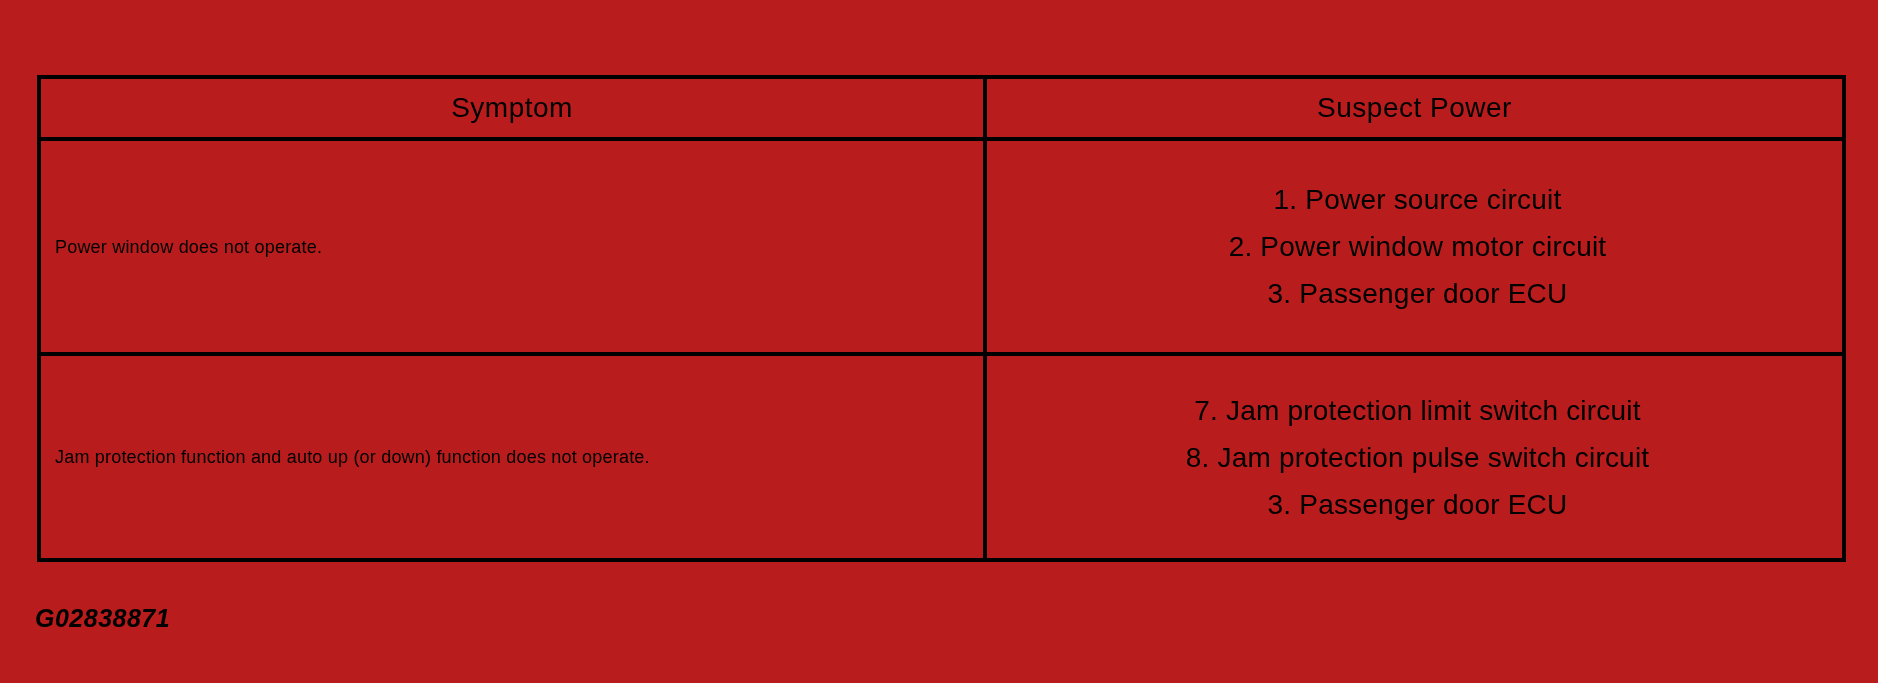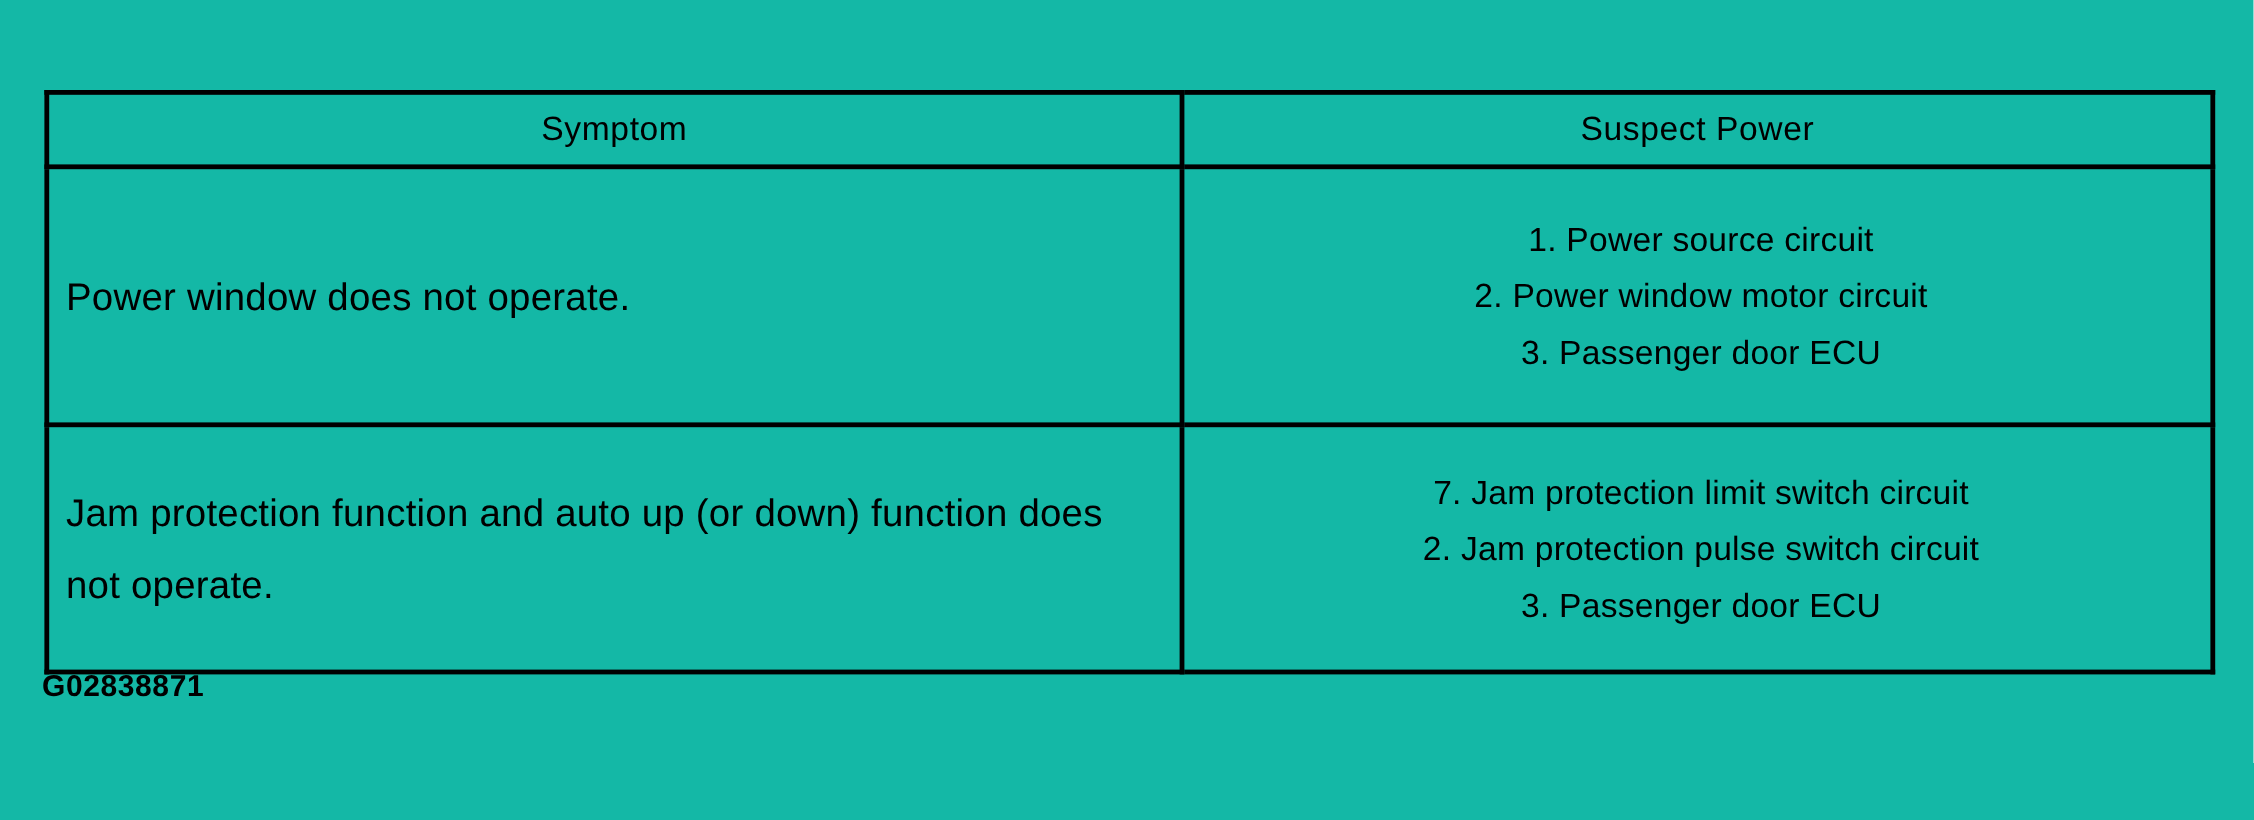--- a/index.html
+++ b/index.html
@@ -6,21 +6,21 @@
     margin: 0;
     padding: 0;
     background: #ffffff;
     font-family: "Liberation Sans", sans-serif;
     color: #000000;
   }
   .page {
     position: relative;
     width: 1878px;
     height: 683px;
-    background: #14b8a6;
+    background: #b91c1c;
     overflow: hidden;
   }
   table.diag-table {
     position: absolute;
     left: 37px;
     top: 75px;
     width: 1805px;
     height: 487px;
     border-collapse: collapse;
     table-layout: fixed;
@@ -40,21 +40,21 @@
   tr.row-3 { height: 151px; }
 
   .diag-table th {
     font-weight: normal;
     font-size: 28px;
     text-align: center;
     vertical-align: middle;
     letter-spacing: 0.5px;
   }
   td.symptom-cell {
-    font-size: 32px;
+    font-size: 18px;
     line-height: 60px;
     padding: 0 10px 0 14px;
     vertical-align: middle;
     text-align: left;
     letter-spacing: 0.2px;
   }
   td.symptom-cell .symptom-text {
     max-width: 924px;
   }
   td.suspect-cell {
@@ -65,24 +65,25 @@
   .suspect-line {
     font-size: 28px;
     line-height: 47px;
     white-space: nowrap;
     letter-spacing: 0.2px;
     text-align: center;
   }
   .figure-id {
     position: absolute;
     left: 35px;
-    top: 558px;
+    top: 604px;
     font-size: 25px;
     font-weight: bold;
     letter-spacing: 0.5px;
+    font-style: italic;
   }
 </style>
 </head>
 <body>
 
 <div class="page">
 
   <table class="diag-table">
     <colgroup>
       <col class="col-symptom">
@@ -104,21 +105,21 @@
           <div class="suspect-line">2. Power window motor circuit</div>
           <div class="suspect-line">3. Passenger door ECU</div>
         </td>
       </tr>
       <tr class="row-3">
         <td class="symptom-cell">
           <div class="symptom-text">Jam protection function and auto up (or down) function does not operate.</div>
         </td>
         <td class="suspect-cell">
           <div class="suspect-line">7. Jam protection limit switch circuit</div>
-          <div class="suspect-line">2. Jam protection pulse switch circuit</div>
+          <div class="suspect-line">8. Jam protection pulse switch circuit</div>
           <div class="suspect-line">3. Passenger door ECU</div>
         </td>
       </tr>
     </tbody>
   </table>
 
   <div class="figure-id">G02838871</div>
 
 </div>
 

